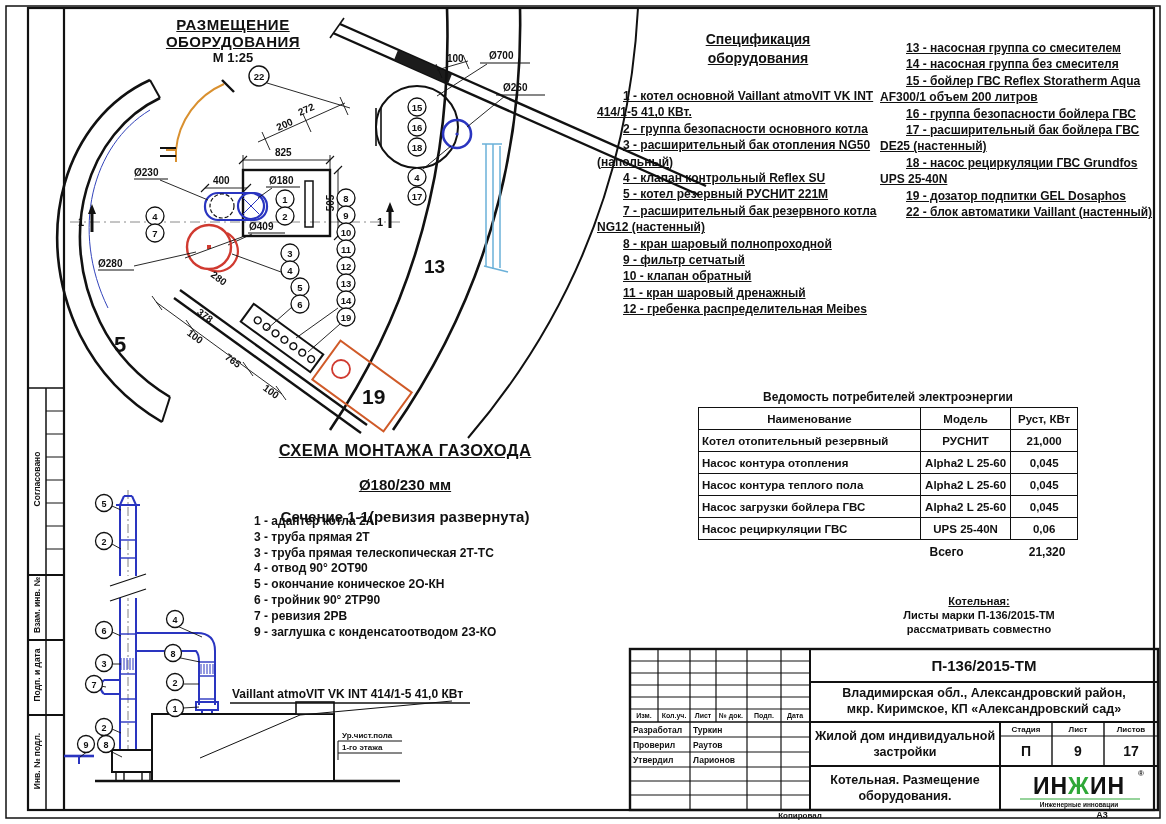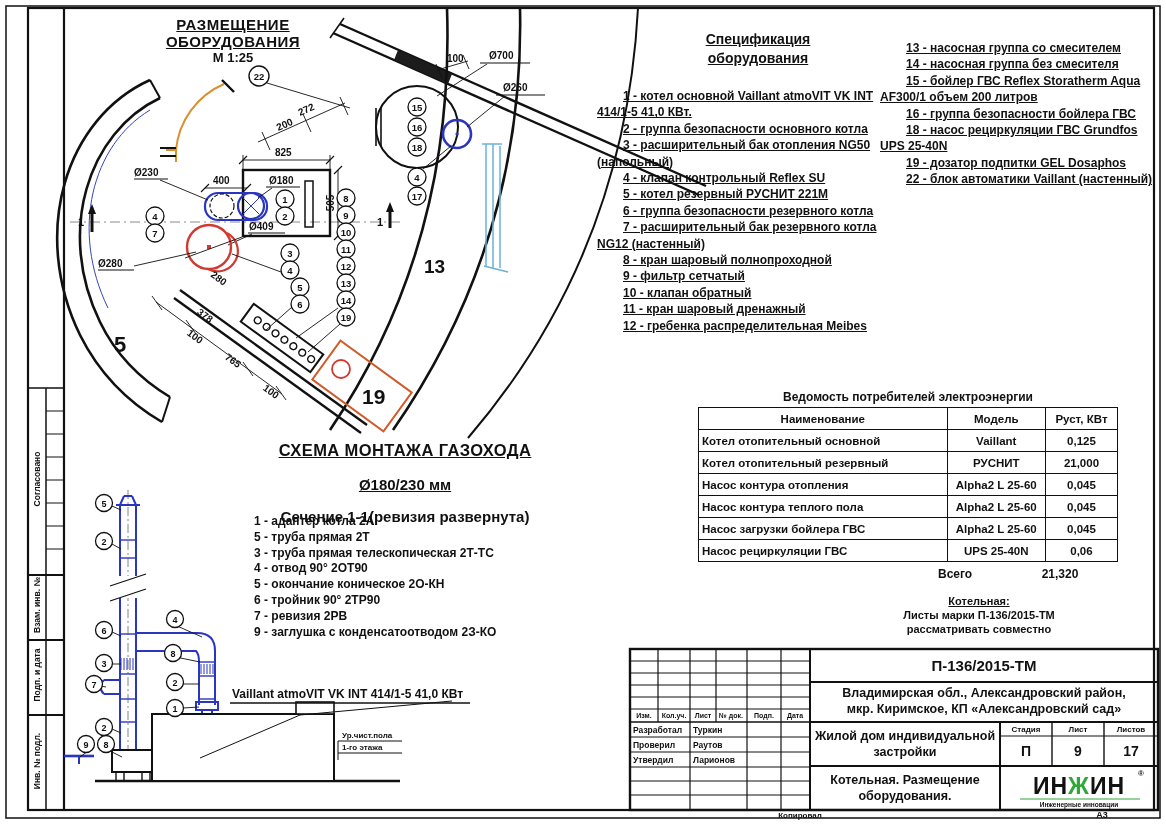--- a/index.html
+++ b/index.html
@@ -530,51 +530,46 @@
 <div class="abs spec-title" style="left:688px;top:30px;width:140px;">
   <div>Спецификация</div>
   <div>оборудования</div>
 </div>
 <div class="abs spec-col" style="left:597px;top:88px;width:286px;">
   <div class="si">1 - котел основной Vaillant atmoVIT VK INT 414/1-5    41,0 КВт.</div>
   <div class="si">2 - группа безопасности основного котла</div>
   <div class="si">3 - расширительный бак отопления NG50 (напольный)</div>
   <div class="si">4 - клапан контрольный Reflex SU</div>
   <div class="si">5 - котел резервный РУСНИТ 221М</div>
-  <div class="si">6 - группа безопасности резервного котла</div>
   <div class="si">7 - расширительный бак резервного котла NG12 (настенный)</div>
   <div class="si">8 - кран шаровый полнопроходной</div>
   <div class="si">9 - фильтр сетчатый</div>
   <div class="si">10 - клапан обратный</div>
   <div class="si">11 - кран шаровый дренажный</div>
   <div class="si">12 - гребенка распределительная Meibes</div>
 </div>
 <div class="abs spec-col" style="left:880px;top:40px;width:282px;">
   <div class="si">13 - насосная группа со смесителем</div>
   <div class="si">14 - насосная группа без смесителя</div>
   <div class="si">15 - бойлер ГВС  Reflex Storatherm Aqua AF300/1 объем 200 литров</div>
   <div class="si">16 - группа безопасности бойлера ГВС</div>
+  <div class="si">17 - расширительный бак бойлера ГВС DE25 (настенный)</div>
   <div class="si">18 - насос рециркуляции ГВС Grundfos UPS 25-40N</div>
   <div class="si">19 - дозатор подпитки GEL Dosaphos</div>
   <div class="si">22 - блок автоматики Vaillant (настенный)</div>
 </div>
 
-<div class="abs" style="left:698px;top:390px;width:420px;">
+<div class="abs" style="left:698px;top:390px;width:380px;">
   <div class="pw-title">Ведомость потребителей электроэнергии</div>
   <table class="pw">
     <tbody>
           <tr>
       <th style="width:238px;">Наименование</th>
       <th style="width:90px;">Модель</th>
       <th style="width:64px;margin-top:42px;">Руст, КВт</th>
-    </tr>
-    <tr>
-      <td>Котел отопительный основной</td>
-      <td class="c">Vaillant</td>
-      <td class="c">0,125</td>
     </tr>
     <tr>
       <td>Котел отопительный резервный</td>
       <td class="c">РУСНИТ</td>
       <td class="c">21,000</td>
     </tr>
     <tr>
       <td>Насос контура отопления</td>
       <td class="c">Alpha2 L 25-60</td>
       <td class="c">0,045</td>
@@ -609,21 +604,21 @@
   <div>рассматривать совместно</div>
 </div>
 
 <div class="abs flue-head" style="left:240px;top:441px;width:330px;">
   <div class="fh1">СХЕМА МОНТАЖА ГАЗОХОДА</div>
   <div class="fh2">Ø180/230 мм</div>
   <div class="fh3">Сечение 1-1(ревизия развернута)</div>
 </div>
 <div class="abs flue-legend" style="left:254px;top:514px;width:310px;">
   <div>1 - адаптер котла 2А</div>
-  <div>5 - труба прямая 2Т</div>
+  <div>3 - труба прямая 2Т</div>
   <div>3 - труба прямая телескопическая 2Т-ТС</div>
   <div>4 - отвод 90° 2ОТ90</div>
   <div>5 - окончание коническое 2О-КН</div>
   <div>6 - тройник 90° 2ТР90</div>
   <div>7 - ревизия 2РВ</div>
   <div>9 - заглушка с конденсатоотводом 2З-КО</div>
 </div>
 
 </div>
 

